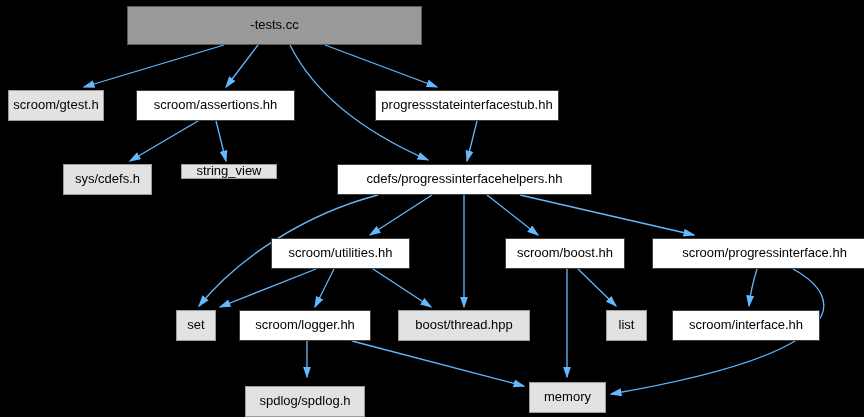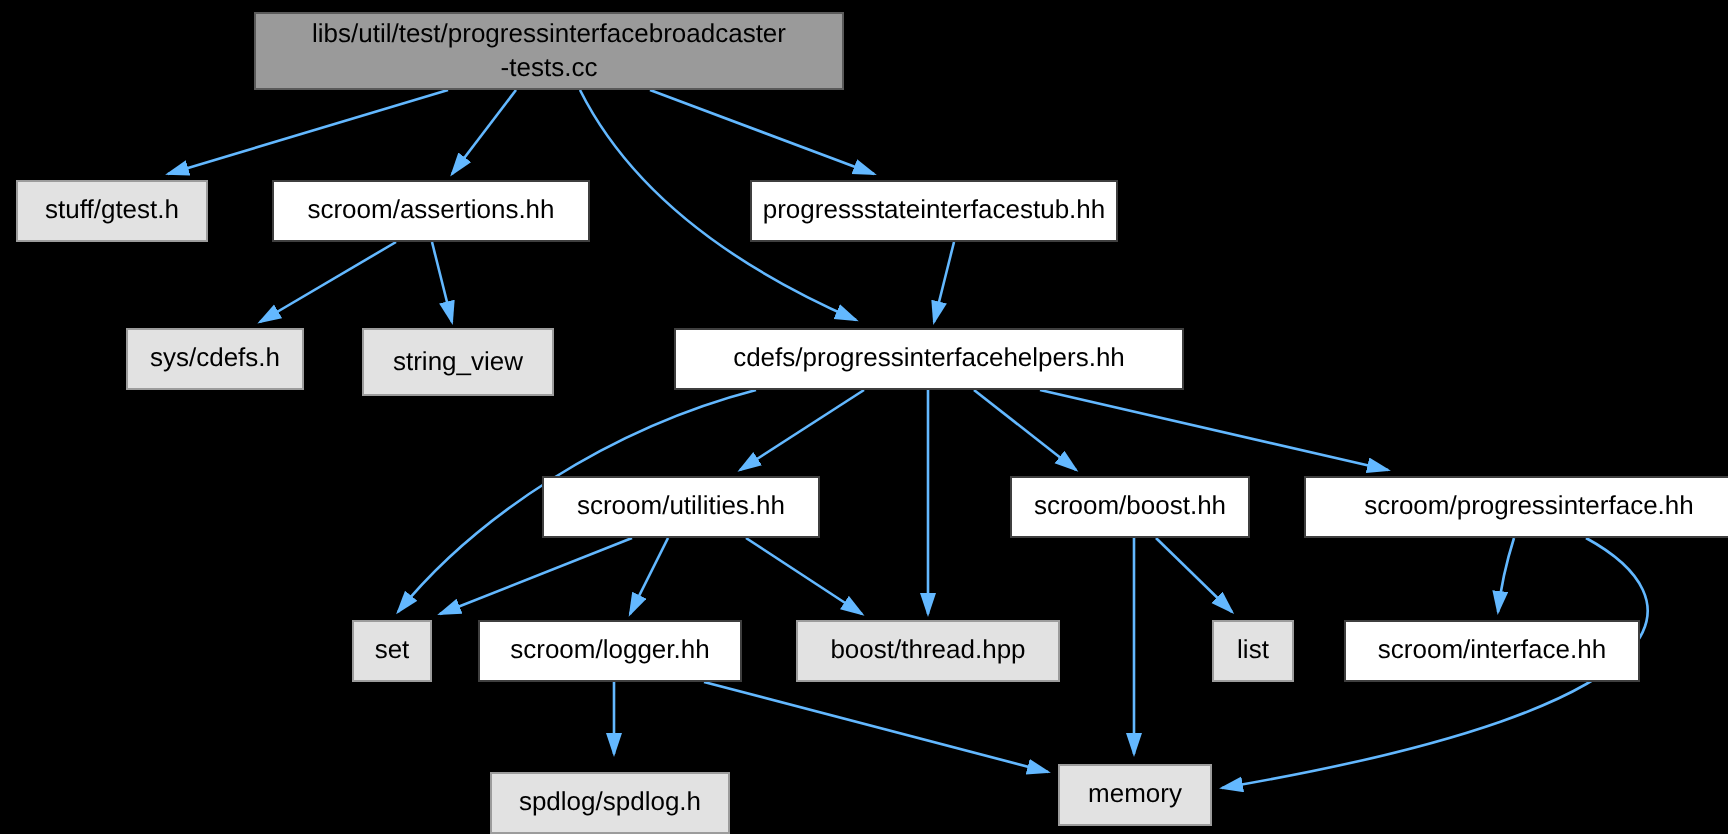--- a/index.html
+++ b/index.html
@@ -61,36 +61,35 @@
         <path d="M307,341 L307,377" fill="none" stroke="#63b8ff" stroke-width="1.3" marker-end="url(#arrowhead)"></path>
         <path d="M352,341 L524,386" fill="none" stroke="#63b8ff" stroke-width="1.3" marker-end="url(#arrowhead)"></path>
         <path d="M578,269 L616,306" fill="none" stroke="#63b8ff" stroke-width="1.3" marker-end="url(#arrowhead)"></path>
         <path d="M567,269 L567,377" fill="none" stroke="#63b8ff" stroke-width="1.3" marker-end="url(#arrowhead)"></path>
         <path d="M757,269 Q751,288 749,306" fill="none" stroke="#63b8ff" stroke-width="1.3" marker-end="url(#arrowhead)"></path>
         <path d="M793,269 C846,298 856,352 611,394" fill="none" stroke="#63b8ff" stroke-width="1.3" marker-end="url(#arrowhead)"></path>
       </g>
   </svg>
   <div id="nodes">
       <div class="node main" style="left: 127px; top: 6px; width: 295px; height: 39px;">
-        <span>libs/util/test/progressinterfacebroadcaster</span>
         <span>-tests.cc</span>
       </div>
       <div class="node external" style="left: 8px; top: 90px; width: 96px; height: 31px;">
-        <span>stuff/gtest.h</span>
+        <span>scroom/gtest.h</span>
       </div>
       <div class="node project" style="left: 136px; top: 90px; width: 159px; height: 31px;">
         <span>scroom/assertions.hh</span>
       </div>
       <div class="node project" style="left: 375px; top: 90px; width: 184px; height: 31px;">
         <span>progressstateinterfacestub.hh</span>
       </div>
       <div class="node external" style="left: 63px; top: 164px; width: 89px; height: 31px;">
         <span>sys/cdefs.h</span>
       </div>
-      <div class="node external" style="left: 181px; top: 164px; width: 96px; height: 34px;">
+      <div class="node external" style="left: 181px; top: 164px; width: 96px; height: 15px;">
         <span>string_view</span>
       </div>
       <div class="node project" style="left: 337px; top: 164px; width: 255px; height: 31px;">
         <span>cdefs/progressinterfacehelpers.hh</span>
       </div>
       <div class="node project" style="left: 271px; top: 238px; width: 139px; height: 31px; align-items: center;">
         <span>scroom/utilities.hh</span>
       </div>
       <div class="node project" style="left: 505px; top: 238px; width: 120px; height: 31px;">
         <span>scroom/boost.hh</span>

